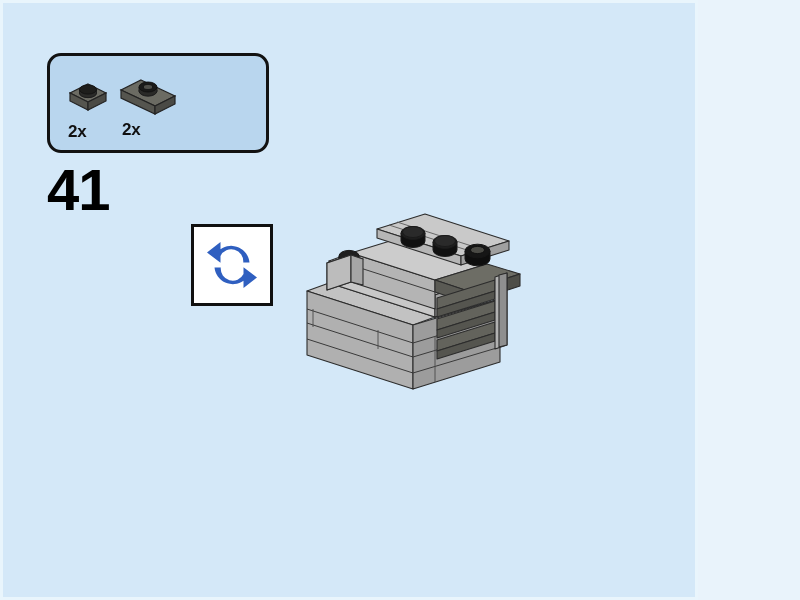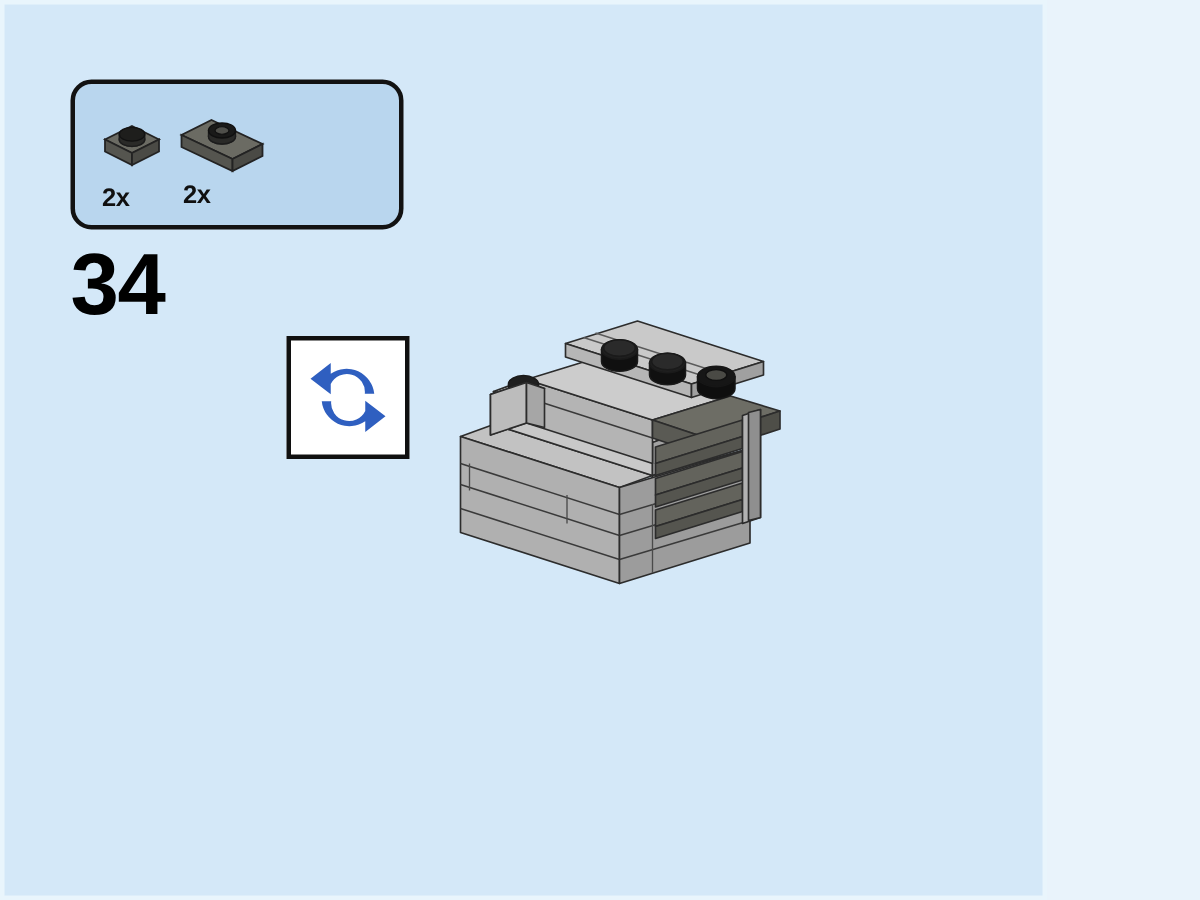--- a/index.html
+++ b/index.html
@@ -129,21 +129,21 @@
         <ellipse cx="35" cy="17" rx="9" ry="5" fill="#5f5f58" stroke="#232323" stroke-width="1"></ellipse>
         <path d="M26 13 L26 17 A9 5 0 0 0 44 17 L44 13 Z" fill="#2a2a28" stroke="#1c1c1c" stroke-width="0.9"></path>
         <ellipse cx="35" cy="13" rx="9" ry="5" fill="#1a1a19" stroke="#101010" stroke-width="0.9"></ellipse>
         <ellipse cx="35" cy="13" rx="4.6" ry="2.5" fill="#4f4f4a" stroke="#121212" stroke-width="0.8"></ellipse>
       </svg>
       <span class="part-qty" style="left:9px; top:46px;">2x</span>
     </div>
 
   </div>
 
-  <div id="step-number">34</div>
+  <div id="step-number">41</div>
 
   <div id="rotate-box">
     <svg width="58" height="58" viewBox="0 0 58 58">
 
       <path d="M46.5 26.5
                A18.5 18.5 0 0 0 17.5 13.2
                L17.5 6.0
                L4.0 16.5
                L17.5 26.8
                L17.5 20.0

